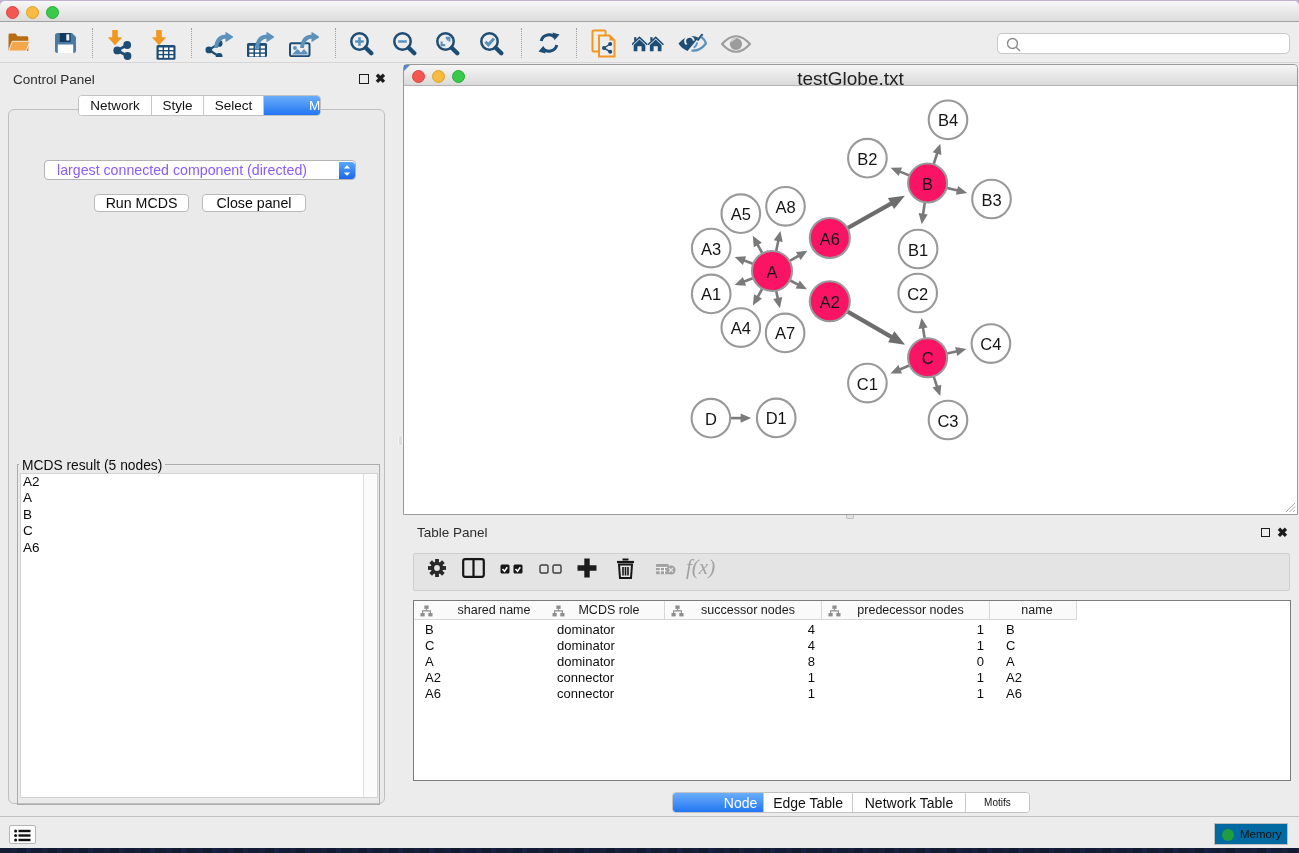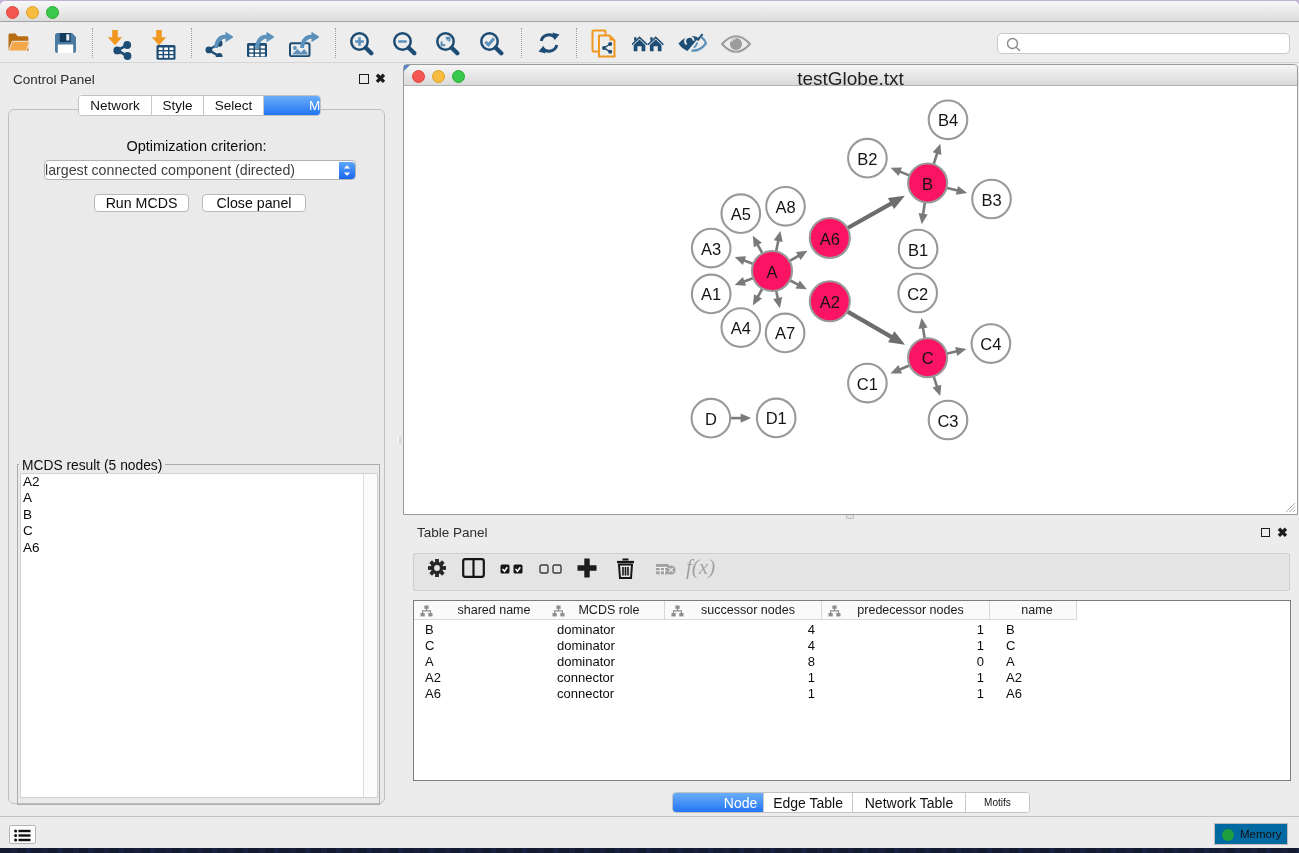--- a/index.html
+++ b/index.html
@@ -31,21 +31,21 @@
   background:#eaeaea; border:1px solid #bfbfbf; border-radius:6px; }
 .tabs { position:absolute; display:flex; height:21px; background:#fff; border:1px solid #c2c2c2;
   border-radius:4px; overflow:hidden; }
 .tab { font-size:13.5px; color:#111; text-align:center; line-height:20px; border-right:1px solid #c9c9c9;
   background:#fff; }
 .tab:last-child { border-right:none; }
 .tab.sel { background:linear-gradient(#6aaef9,#2376f4); color:#fff;padding-left:45px; }
 #opt-label { position:absolute; left:0; top:135.5px; width:393px; text-align:center; font-size:14.5px; color:#0c0c0c;}
 #dropdown { position:absolute; left:43px; top:158.5px; width:312px; height:20px; background:#fff;
   border:1px solid #b3b3b3; border-radius:4px; }
-#dropdown .txt { position:absolute; left:0; top:1px; font-size:14.2px; color:#404040; }
+#dropdown .txt { position:absolute; left:12px; top:1px; font-size:14.2px; color:#8b5cf6; }
 #dropdown .step { position:absolute; right:0.5px; top:0.5px; width:16px; height:17.5px;
   background:linear-gradient(#5ba7f9,#1a66ee); border-radius:0 3.5px 3.5px 0; }
 .btn { position:absolute; height:18px; background:#fff; border:1px solid #b9b9b9; border-radius:4px;
   font-size:14.2px; color:#0c0c0c; text-align:center; line-height:16.5px; }
 
 #fs { position:absolute; left:8px; top:354px; width:363px; height:341px;
   border:1px solid #ababab; }
 #fs-legend { position:absolute; left:1px; top:-7px; background:#eaeaea; padding:0 3px; font-size:13.8px; color:#0d0d0d; }
 #fs-list { position:absolute; left:2px; top:8px; width:358px; height:325px; background:#fff;
   border:1px solid #d2d2d2; font-size:13.5px; color:#0a0a0a; }
@@ -241,21 +241,20 @@
           <circle cx="7.5" cy="7.5" r="5" stroke="#8a8a8a" stroke-width="1.4" fill="none"></circle>
           <line x1="11.2" y1="11.2" x2="15" y2="15" stroke="#8a8a8a" stroke-width="1.4"></line>
         </svg>
       </div>
     </div>
 
 <div id="ctlhead">Control Panel</div>
 <div class="sqicon" style="left:359px;top:73px"></div>
 <div class="xicon" style="left:375px;top:70px">✖</div>
 <div id="ctlpanel">
-  <div id="opt-label" style="top:28px;width:375px">Optimization criterion:</div>
   <div id="dropdown" style="left:35px;top:50px">
         <span class="txt">largest connected component (directed)</span>
     <div class="step"><svg width="16" height="17" viewBox="0 0 16 17">
       <path d="M4.8 6.6 L8 3.2 L11.2 6.6 z" fill="#fff"></path>
       <path d="M4.8 10.4 L8 13.8 L11.2 10.4 z" fill="#fff"></path>
           </svg></div>
   </div>
   <div class="btn" style="left:85px;top:84px;width:95px">Run MCDS</div>
   <div class="btn" style="left:193px;top:84px;width:104px">Close panel</div>
   <div id="fs">

